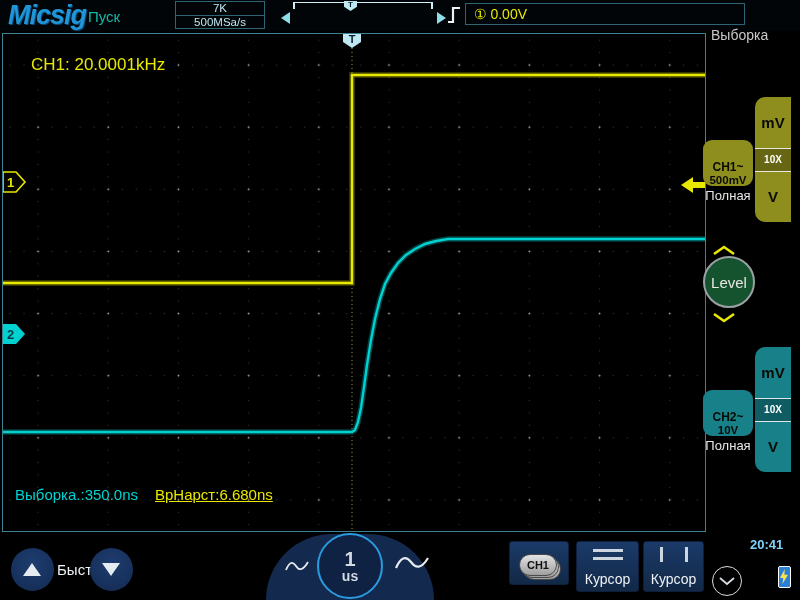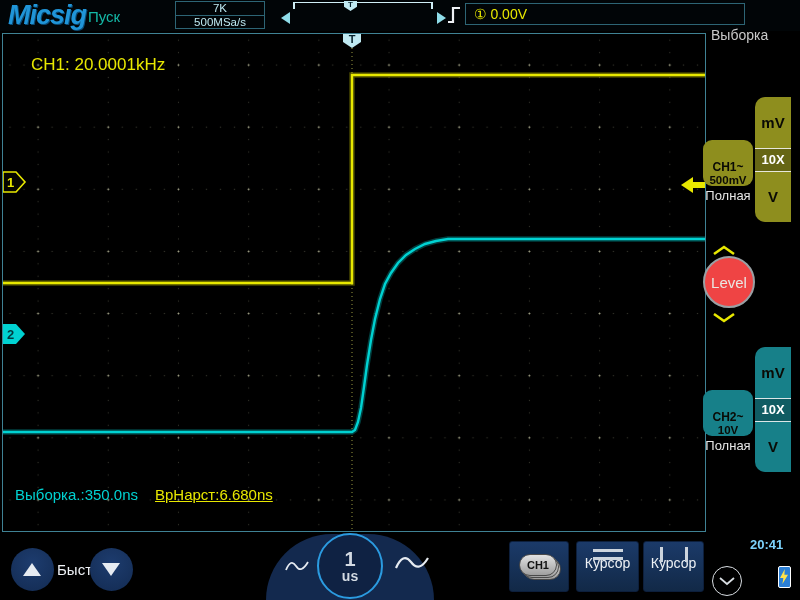--- a/index.html
+++ b/index.html
@@ -53,33 +53,33 @@
 
   
   .unitpanel { position:absolute; left:755px; width:36px; height:125px;
     border-radius:10px 0 0 10px; display:flex; flex-direction:column; }
   .unitpanel.ch1 { top:97px; background:#8e8e1e; }
   .unitpanel.ch2 { top:347px; background:#178089; }
   .unitpanel .u { flex:1; display:flex; align-items:center; justify-content:center;
     font-size:15px; font-weight:bold; color:#0a0a05; }
   .unitpanel .probe { height:24px; display:flex; align-items:center; justify-content:center;
     background:rgba(0,0,0,.28); border-top:1.5px solid rgba(255,255,255,.85);
-    border-bottom:1.5px solid rgba(255,255,255,.85); color:#fff; font-size:13px; font-weight:bold; }
+    border-bottom:1.5px solid rgba(255,255,255,.85); color:#fff; font-size:10px; font-weight:bold; }
   .chbtn { position:absolute; left:703px; width:50px; height:46px; border-radius:9px;
     display:flex; flex-direction:column; align-items:center; justify-content:center; color:#0a0a05; }
   .chbtn.ch1 { top:140px; background:#8e8e1e; }
   .chbtn.ch2 { top:390px; background:#178089; }
   .chbtn .nm { font-size:12px; font-weight:bold;margin-top:19px; }
   .chbtn .sc { font-size:11.5px; font-weight:bold; }
   .bwlabel { position:absolute; left:700px; width:56px; text-align:center; font-size:13px; color:#e8e8e8; }
   .bwlabel.b1 { top:188px; } .bwlabel.b2 { top:438px; }
   .chev { position:absolute; left:711px; }
   .levelknob { position:absolute; left:703px; top:256px; width:52px; height:52px; border-radius:50%;
     border:2px solid #9aa0a4; display:flex; align-items:center; justify-content:center;
-    color:#e9e7e3; font-size:15px; background:#ef4444; }
+    color:#e9e7e3; font-size:15px; background:#14532d; }
 
   
   .botbar { position:absolute; left:0; top:533px; width:800px; height:67px; background:#000; }
   .circbtn { position:absolute; width:43px; height:43px; border-radius:50%;
     background:radial-gradient(circle at 50% 35%, #1d3c6e, #132b52); }
   .circbtn.up { left:11px; top:15px; } .circbtn.down { left:90px; top:15px; }
   .circbtn .t-up { position:absolute; left:12px; top:15px; width:0; height:0;
     border-left:9px solid transparent; border-right:9px solid transparent; border-bottom:13px solid #e6ebf1; }
   .circbtn .t-down { position:absolute; left:12px; top:15px; width:0; height:0;
     border-left:9px solid transparent; border-right:9px solid transparent; border-top:13px solid #e6ebf1; }
@@ -90,29 +90,29 @@
     align-items:center; justify-content:center; font-size:15px; line-height:1.25; }
   .tbase-bg { position:absolute; left:266px; top:1px; width:168px; height:66px;
     background:#13294e; border-radius:84px 84px 0 0; }
   .tbase-circle { position:absolute; left:317px; top:0px; width:66px; height:66px; border-radius:50%;
     border:2px solid #2b9be0; background:#0f2243; display:flex; flex-direction:column;
     align-items:center; justify-content:center; color:#d3dae2; }
   .tbase-circle .v { font-size:20px; font-weight:bold; line-height:20px; }
   .tbase-circle .u { font-size:14px; font-weight:bold; line-height:15px; }
   .sine { position:absolute; }
   .sine.small { left:284px; top:23px; } .sine.big { left:393px; top:16px; }
-  .chdrag { left:509px; top:8px; width:60px; height:51px; }
+  .chdrag { left:509px; top:8px; width:60px; height:44px; }
   .stack { position:absolute; left:9px; top:12px; width:42px; height:26px; }
   .stack .card { position:absolute; width:38px; height:22px; border-radius:11px;
     background:linear-gradient(#e2e2e2,#9f9f9f); border:1px solid #4a4a4a; }
   .stack .c3 { left:4px; top:4px; } .stack .c2 { left:2px; top:2px; }
   .stack .c1 { left:0; top:0; display:flex; align-items:center; justify-content:center;
     font-size:11px; font-weight:bold; color:#111; }
   .cursorbtn { top:8px; height:51px; display:flex; flex-direction:column; align-items:center;
-    justify-content:flex-end; padding-bottom:20px; font-size:14px; }
+    justify-content:flex-end; padding-bottom:4px; font-size:14px; }
   .cur-h { left:576px; width:63px; } .cur-v { left:643px; width:61px; }
   .hbars { position:absolute; top:7px; left:50%; transform:translateX(-50%); width:30px; }
   .hbars div { height:3px; background:#cdd5de; margin-bottom:5px; }
   .vbars { position:absolute; top:5px; left:50%; transform:translateX(-50%); width:28px;
     display:flex; justify-content:space-between; }
   .vbars div { width:3px; height:15px; background:#cdd5de; }
   .collapse { position:absolute; left:712px; top:33px; width:30px; height:30px; border-radius:50%;
     border:1.5px solid #d8dde2; display:flex; align-items:center; justify-content:center; }
   .clock { position:absolute; left:750px; top:4px; font-size:13px; color:#7dd3fc;font-weight:bold; }
   .battery { position:absolute; left:778px; top:33px; width:13px; height:22px;

